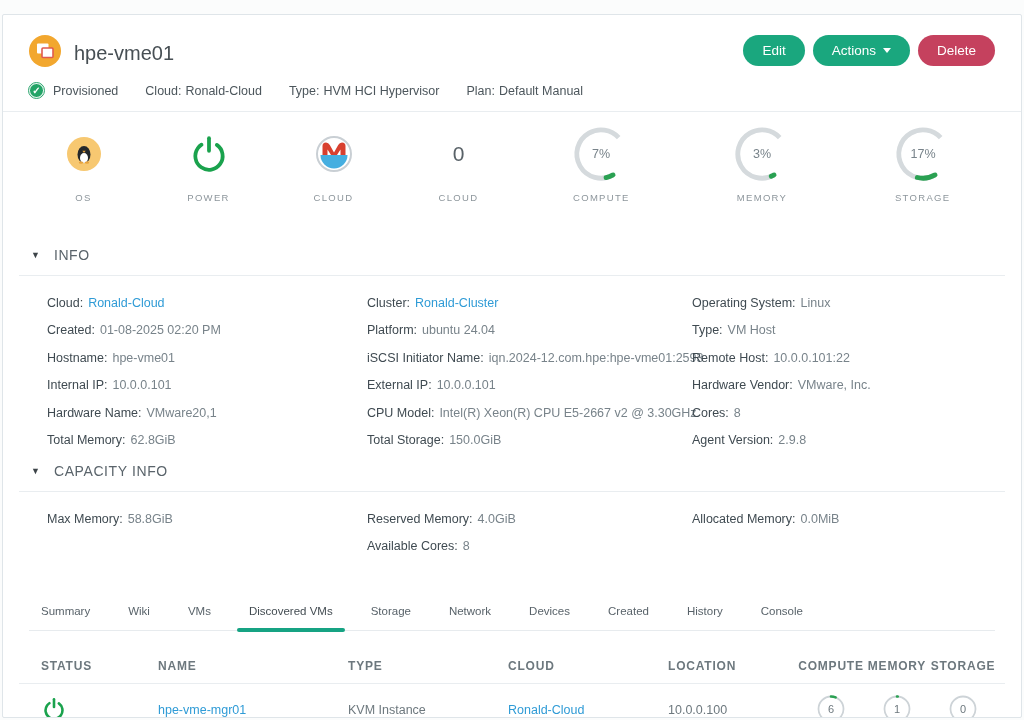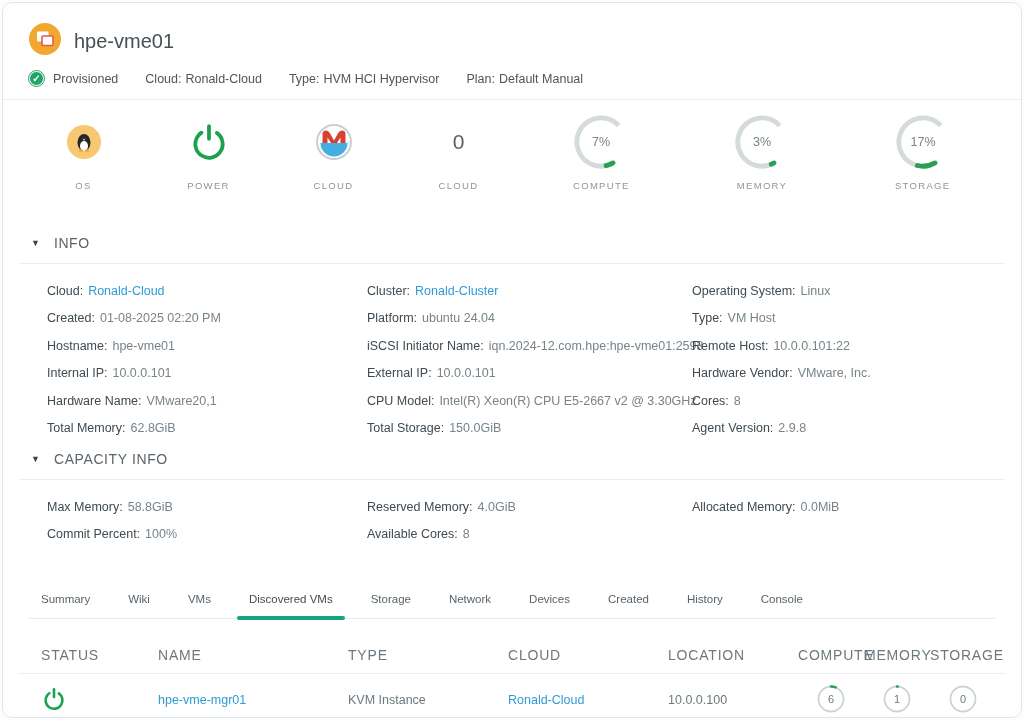--- a/index.html
+++ b/index.html
@@ -1,18 +1,18 @@
 <!DOCTYPE html>
 <html><head>
 <meta charset="utf-8">
 <style>
   * { box-sizing: border-box; margin: 0; padding: 0; }
   html, body { width: 1024px; height: 720px; overflow: hidden; }
   body { background: #fbfcfc; font-family: "Liberation Sans", sans-serif; }
-  .card { position: absolute; inset: 2px; background: #fff; border: 1px solid #dfe5e9; border-radius: 10px; overflow: hidden; }
+  .card { position: absolute; inset: 2px; background: #fff; border: 1px solid #dfe5e9; border-radius: 2px; overflow: hidden; margin-top: 12px; }
 
   
   .hdr { display: flex; justify-content: space-between; align-items: flex-start; padding: 20px 26px 0 26px; }
   .hdr-left { display: flex; align-items: center; gap: 13px; }
   .page-title { font-size: 20px; font-weight: 400; color: #474f54; }
   .hdr-actions { display: flex; gap: 8px; }
   .btn { height: 31px; border: none; border-radius: 16px; color: #fff; font-size: 13.5px; padding: 0 19px; font-family: inherit; cursor: pointer; display: inline-flex; align-items: center; gap: 7px; }
   .btn.green { background: #1aa77e; }
   .btn.red { background: #c5415e; }
   .caret { width: 0; height: 0; border-left: 4px solid transparent; border-right: 4px solid transparent; border-top: 5px solid #fff; display: inline-block; }
@@ -48,21 +48,21 @@
 
   
   .tabs { display: flex; margin: 52px 26px 0 26px; border-bottom: 1px solid #e7ebee; align-items: flex-end; }
   .tab { padding: 0 12px 13px 12px; margin-right: 14px; font-size: 11.5px; color: #59636a; position: relative; cursor: pointer; }
   .tab.active { color: #434c52; }
   .tab.active::after { content: ""; position: absolute; left: 0; right: 0; bottom: -2px; height: 4px; background: #16a383; border-radius: 2px; }
 
   
   .tbl { margin-top: 28px; }
   .tgrid { display: grid; grid-template-columns: 125px 190px 160px 160px 130px 66px 66px 66px; padding-left: 30px; align-items: center; }
-  .tbl-hdr { font-size: 14px; letter-spacing: 0.8px; color: #6d787e; }
+  .tbl-hdr { font-size: 12px; letter-spacing: 0.8px; color: #6d787e; font-weight: bold; }
   .tbl .hr { margin: 10px 16px 0 16px; }
   .tbl-row { height: 52px; font-size: 12.5px; color: #6d787e; cursor: pointer; }
   .cell-status { padding-left: 8px; }
   .c { text-align: center; }
   .mini { justify-self: center; }
   .mini-txt { font-size: 11px; fill: #6d787e; }
 </style>
 </head>
 <body>
 
@@ -72,20 +72,28 @@
     <div class="hdr-left">
       <span>
         <svg width="32" height="32" viewBox="0 0 32 32">
           <circle cx="16" cy="16" r="16" fill="#f2a72e"></circle>
           <rect x="8" y="8.5" width="11.5" height="10" rx="1" fill="#ffffff"></rect>
           <rect x="13" y="13" width="11" height="9.5" rx="1" fill="#ffffff" stroke="#e05a4f" stroke-width="1.6"></rect>
         </svg>
       </span>
       <span class="page-title">hpe-vme01</span>
     </div>
+    <div class="hdr-actions">
+      <button class="btn green">Edit</button>
+      <button class="btn green">
+          <span>Actions</span>
+          <span class="caret"></span>
+        </button>
+      <button class="btn red">Delete</button>
+    </div>
   </div>
 
   <div class="sub">
     <span class="status">
       <span class="check">✓</span>
       <span>Provisioned</span>
     </span>
     <span><span class="sk">Cloud:</span><span class="sv">Ronald-Cloud</span></span>
     <span><span class="sk">Type:</span><span class="sv">HVM HCI Hypervisor</span></span>
     <span><span class="sk">Plan:</span><span class="sv">Default Manual</span></span>
@@ -199,21 +207,20 @@
 
   <div class="sec sec-cap">
     <div class="sec-hdr">
       <span class="tri">▼</span>
       <span class="sec-title">CAPACITY INFO</span>
     </div>
     <div class="hr"></div>
     <div class="grid3">
       <div class="kcol">
         <div class="kv"><span class="k">Max Memory:</span><span class="v">58.8GiB</span></div>
-        <div class="kv"><span class="k">Commit Percent:</span><span class="v">100%</span></div>
       </div>
       <div class="kcol">
         <div class="kv"><span class="k">Reserved Memory:</span><span class="v">4.0GiB</span></div>
         <div class="kv"><span class="k">Available Cores:</span><span class="v">8</span></div>
       </div>
       <div class="kcol">
         <div class="kv"><span class="k">Allocated Memory:</span><span class="v">0.0MiB</span></div>
       </div>
     </div>
   </div>

